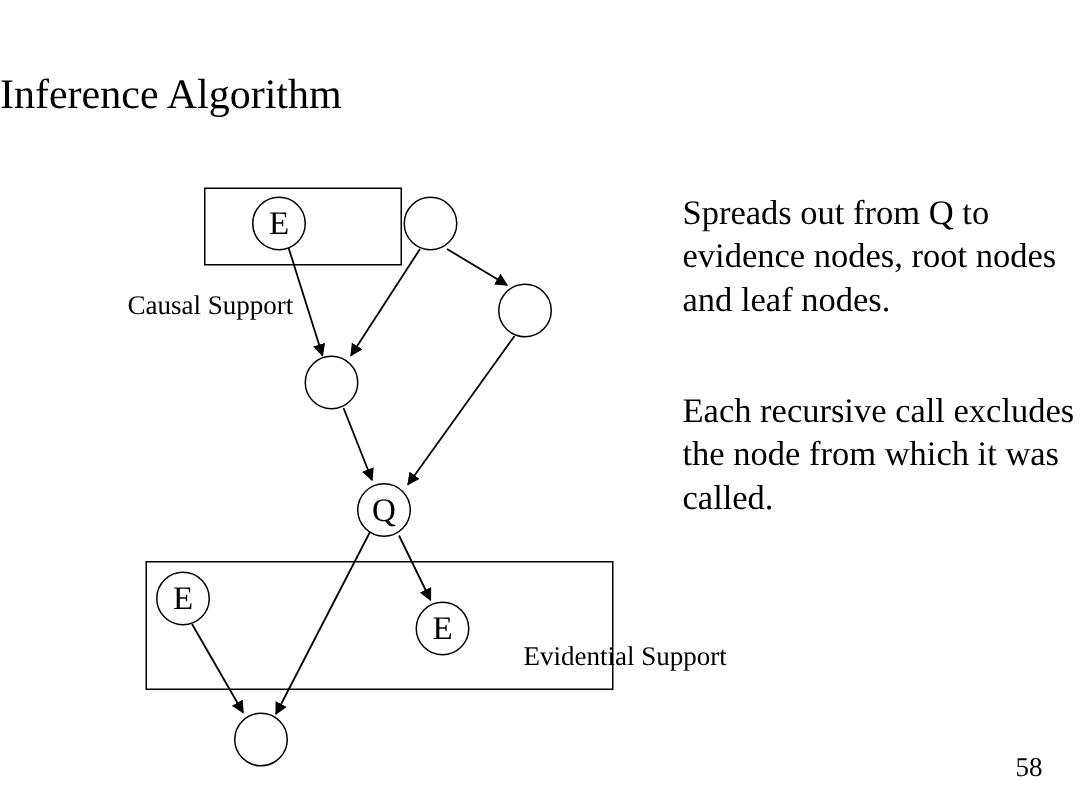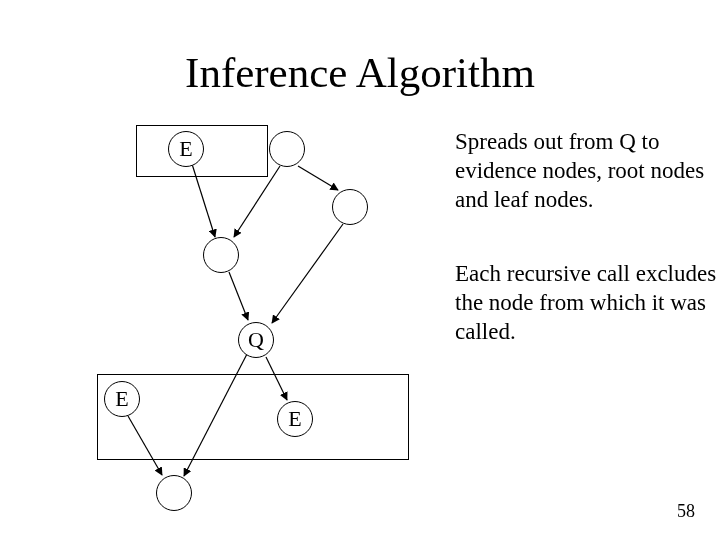--- a/index.html
+++ b/index.html
@@ -14,22 +14,22 @@
   .slide {
     position: relative;
     width: 720px;
     height: 540px;
   }
   .title {
     position: absolute;
     top: 48px;
     left: 0;
     width: 720px;
-    text-align: center;
-    font-size: 43px;
+    text-align: left;
+    font-size: 28px;
   }
   .para1 {
     position: absolute;
     left: 455px;
     top: 128px;
     width: 270px;
     font-size: 23px;
     line-height: 1.25;
   }
   .para2 {
@@ -117,15 +117,17 @@
   <div class="node" style="left:203px; top:237px;"></div>
   <div class="node" style="left:332px; top:189px;"></div>
 
   <div class="node" style="left:238px; top:322px;">Q</div>
 
   <div class="node" style="left:104px; top:381px;">E</div>
   <div class="node" style="left:277px; top:401px;">E</div>
 
   <div class="node" style="left:156px; top:475px;"></div>
 
+  <div class="label" style="left:85px; top:193px;">Causal Support</div>
+  <div class="label" style="left:349px; top:427px;">Evidential Support</div>
 
   <div class="page-num">58</div>
 </div>
 
 </body></html>

